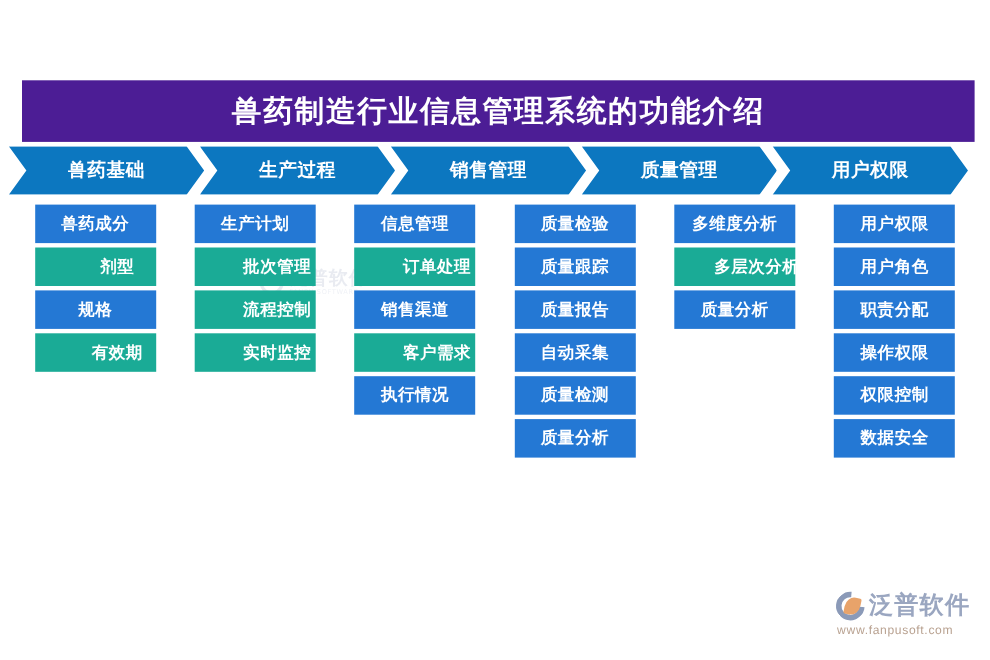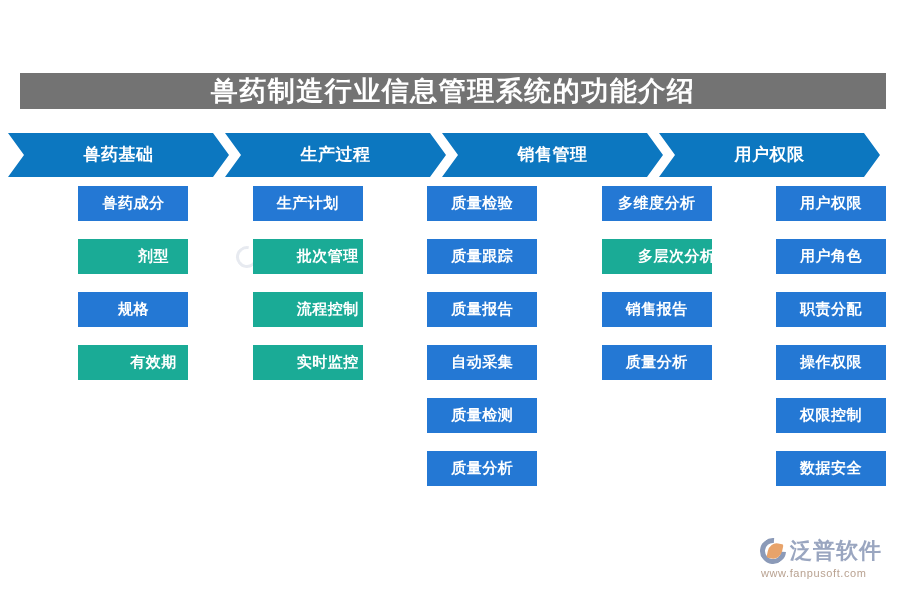--- a/index.html
+++ b/index.html
@@ -63,22 +63,22 @@
     color: #9aa7c4;
     letter-spacing: 0.6px;
   }
 
   
   .title-bar {
     position: absolute;
     left: 20px;
     top: 73px;
     width: 866px;
-    height: 36px;
-    background: #737373;
+    height: 56px;
+    background: #4c1d95;
     display: flex;
     align-items: center;
     justify-content: center;
   }
   .title-bar .title-text {
     color: #ffffff;
     font-size: 27px;
     font-weight: bold;
     letter-spacing: 1.5px;
     white-space: nowrap;
@@ -122,22 +122,22 @@
     left: 14px;
     top: 186px;
     width: 872px;
     height: 300px;
     display: flex;
   }
   .column {
     flex: 1 1 0;
     display: flex;
     flex-direction: column;
-    align-items: flex-end;
-    gap: 18px;
+    align-items: center;
+    gap: 4px;
   }
   .item-box {
     width: 110px;
     height: 35px;
     display: flex;
     align-items: center;
     justify-content: center;
     color: #ffffff;
     font-size: 15px;
     font-weight: bold;
@@ -223,54 +223,63 @@
     <div class="chevron-cell">
       <span class="chev-label">兽药基础</span>
     </div>
     <div class="chevron-cell">
       <span class="chev-label">生产过程</span>
     </div>
     <div class="chevron-cell">
       <span class="chev-label">销售管理</span>
     </div>
     <div class="chevron-cell">
+      <span class="chev-label">质量管理</span>
+    </div>
+    <div class="chevron-cell">
       <span class="chev-label">用户权限</span>
     </div>
   </div>
 
   <div class="columns">
 
     <div class="column">
       <div class="item-box blue">兽药成分</div>
       <div class="item-box green">剂型</div>
       <div class="item-box blue">规格</div>
       <div class="item-box green">有效期</div>
     </div>
 
     <div class="column">
       <div class="item-box blue">生产计划</div>
       <div class="item-box green">批次管理</div>
       <div class="item-box green">流程控制</div>
       <div class="item-box green">实时监控</div>
     </div>
 
+    <div class="column">
+      <div class="item-box blue">信息管理</div>
+      <div class="item-box green">订单处理</div>
+      <div class="item-box blue">销售渠道</div>
+      <div class="item-box green">客户需求</div>
+      <div class="item-box blue">执行情况</div>
+    </div>
 
     <div class="column">
       <div class="item-box blue">质量检验</div>
       <div class="item-box blue">质量跟踪</div>
       <div class="item-box blue">质量报告</div>
       <div class="item-box blue">自动采集</div>
       <div class="item-box blue">质量检测</div>
       <div class="item-box blue">质量分析</div>
     </div>
 
     <div class="column">
       <div class="item-box blue">多维度分析</div>
       <div class="item-box green">多层次分析</div>
-      <div class="item-box blue">销售报告</div>
       <div class="item-box blue">质量分析</div>
     </div>
 
     <div class="column">
       <div class="item-box blue">用户权限</div>
       <div class="item-box blue">用户角色</div>
       <div class="item-box blue">职责分配</div>
       <div class="item-box blue">操作权限</div>
       <div class="item-box blue">权限控制</div>
       <div class="item-box blue">数据安全</div>

